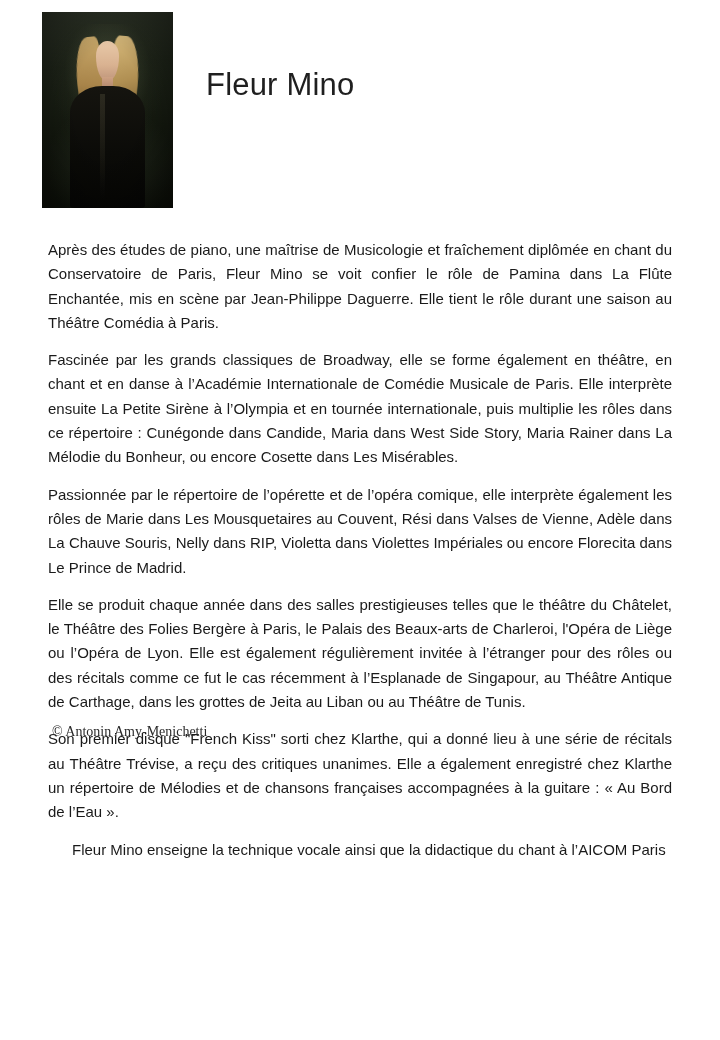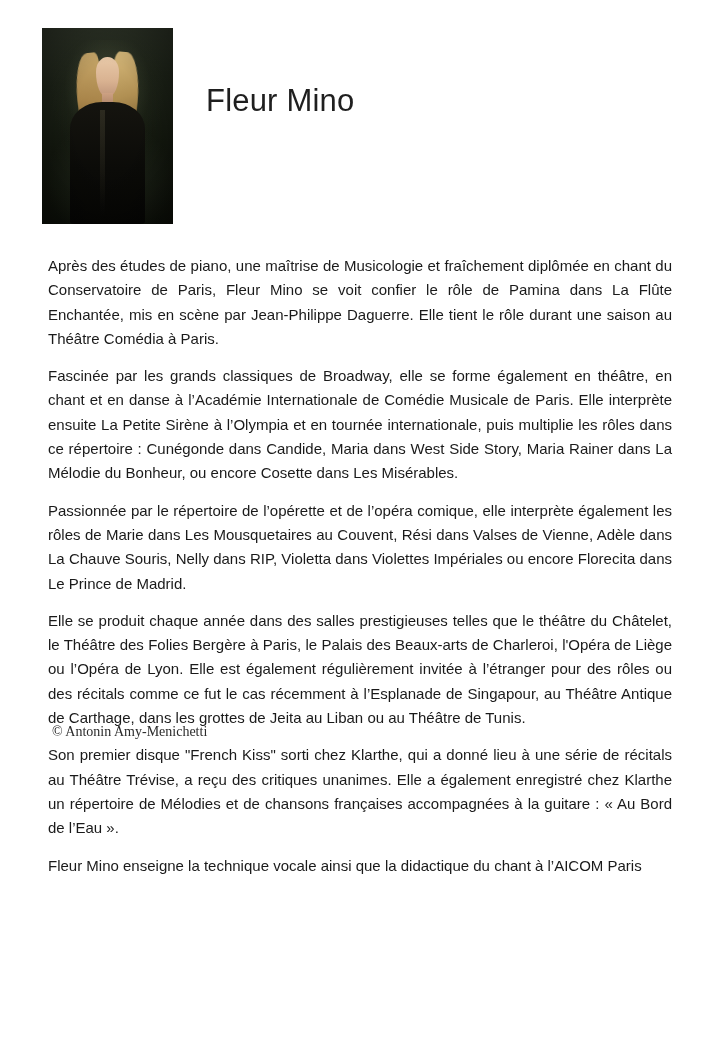--- a/index.html
+++ b/index.html
@@ -19,21 +19,21 @@
     position: relative;
     width: 720px;
     height: 1040px;
     box-sizing: border-box;
     padding: 0;
   }
   
   .header {
     display: flex;
     align-items: flex-start;
-    padding: 28px 0 0 0;
+    padding: 12px 0 0 0;
   }
   .portrait-wrap {
     margin-left: 42px;
     width: 131px;
     height: 196px;
     flex: 0 0 auto;
     position: relative;
     overflow: hidden;
     background: #0a0d0a;
   }
@@ -141,20 +141,21 @@
   .bio p {
     font-size: 15px;
     line-height: 1.62;
     text-align: justify;
     text-justify: inter-word;
     margin: 0 0 13px 0;
     color: #1a1a1a;
   }
   .bio p:last-child {
     margin-bottom: 0;
+    margin-left: 24px;
   }
   .credit {
     position: absolute;
     left: 52px;
     top: 724px;
     font-size: 14px;
     color: #2a2a2a;
     font-family: Liberation Serif, serif;
   }
 </style>

